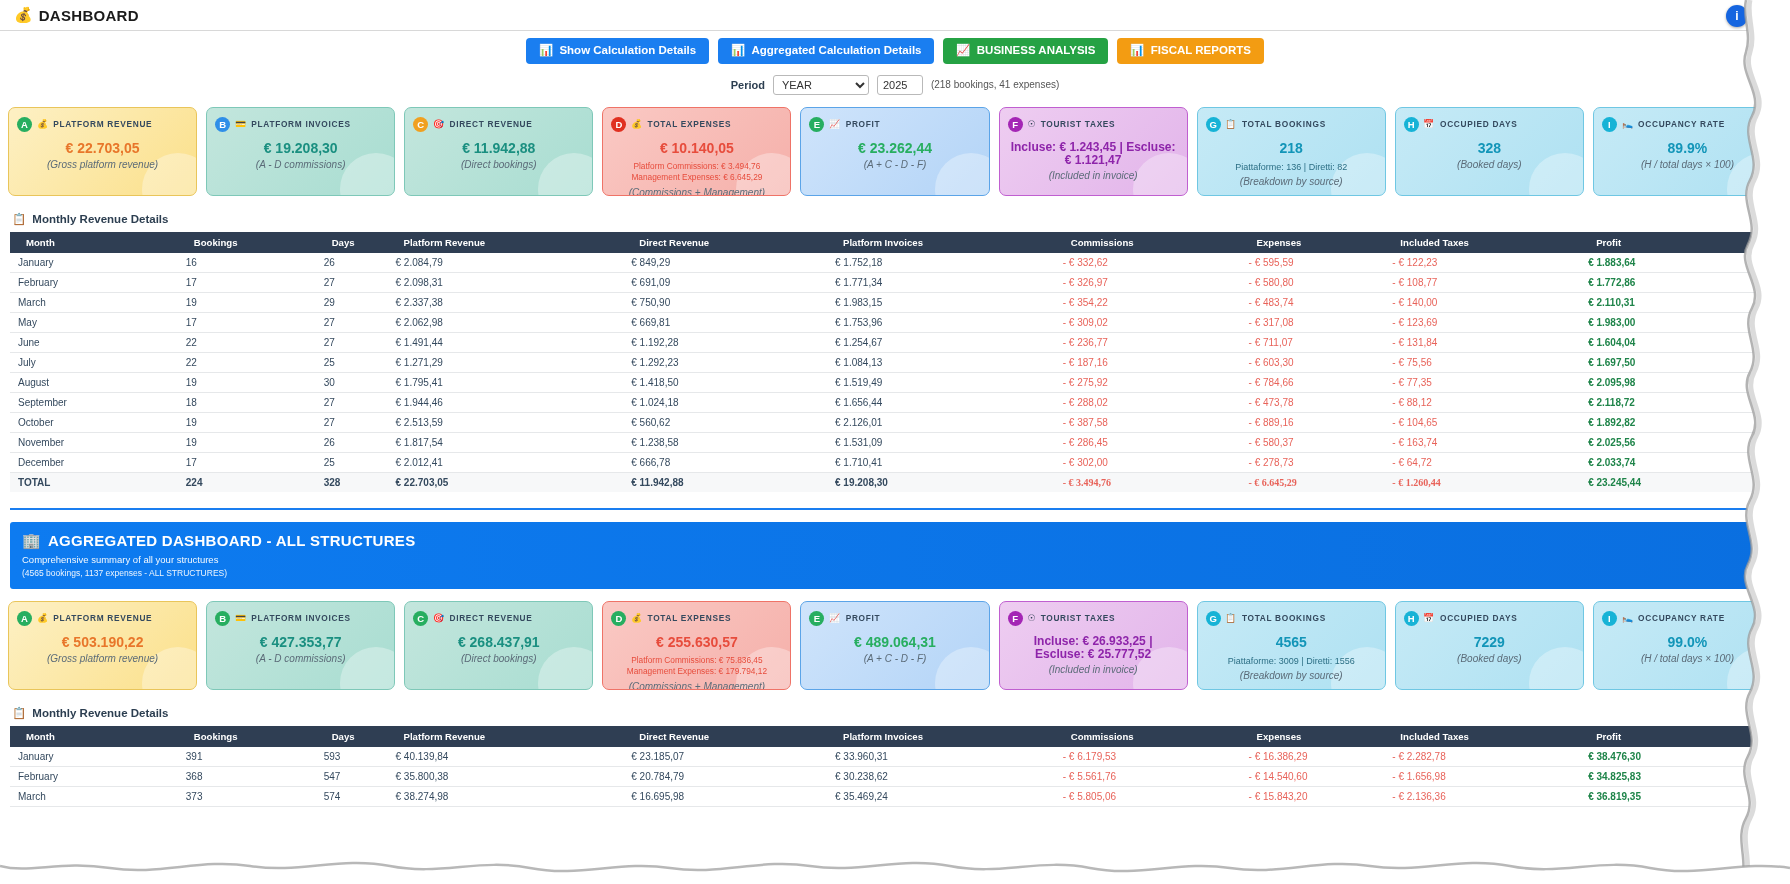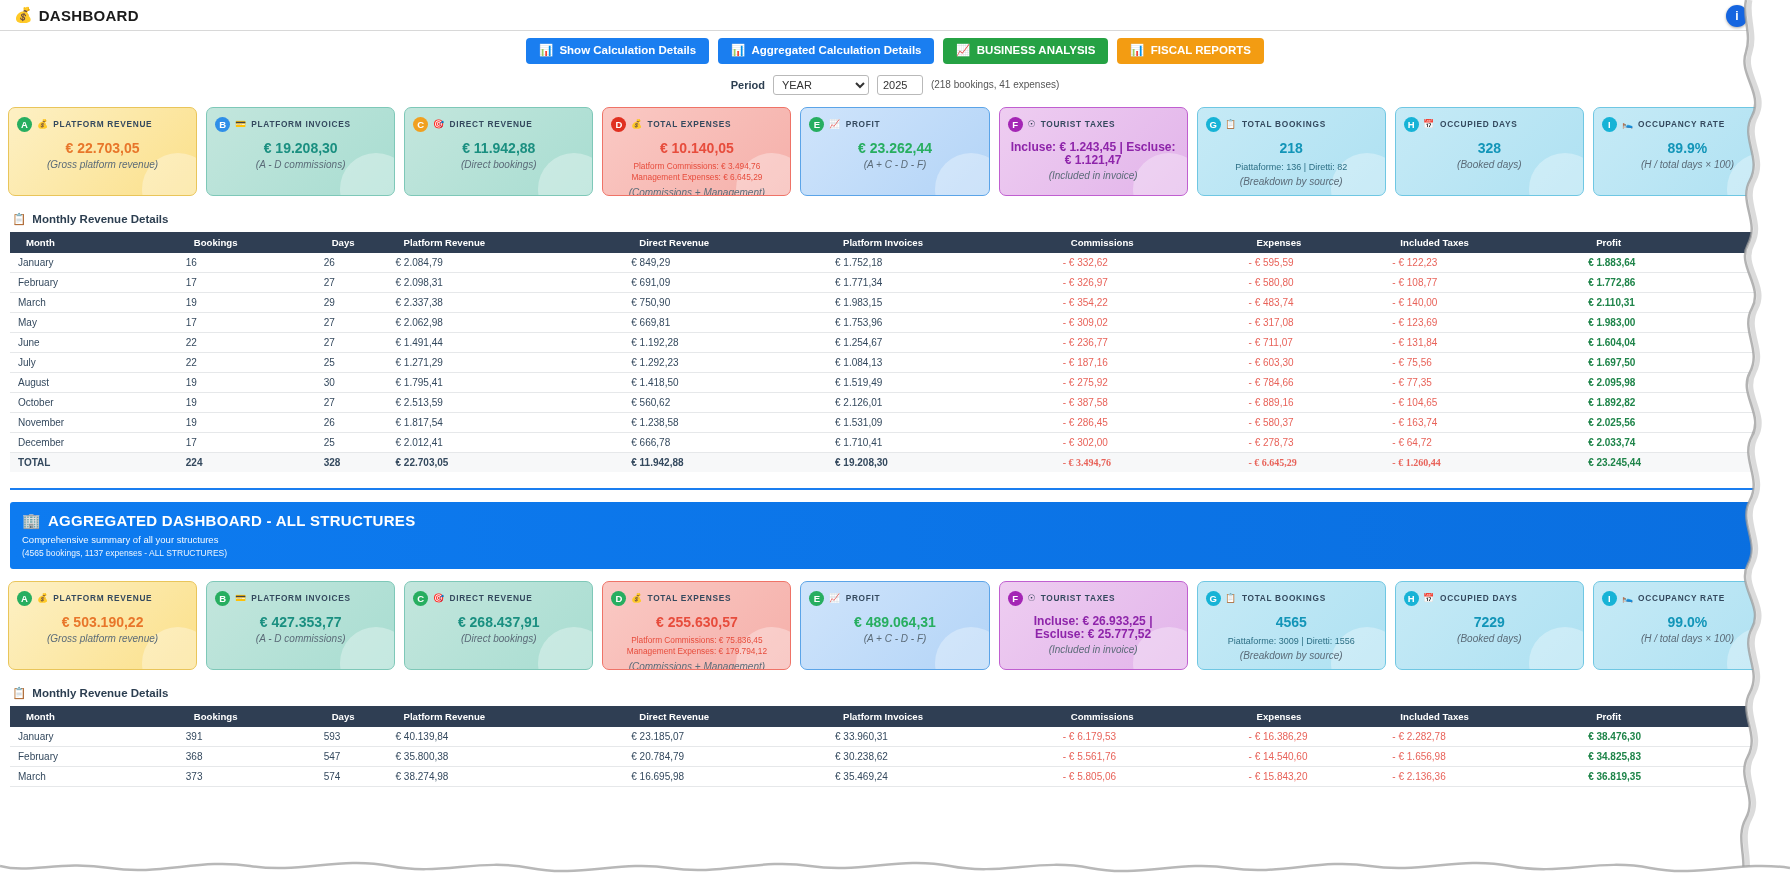--- a/index.html
+++ b/index.html
@@ -335,20 +335,32 @@
             <td class="">30</td>
             <td class="">€ 1.795,41</td>
             <td class="">€ 1.418,50</td>
             <td class="">€ 1.519,49</td>
             <td class="neg">- € 275,92</td>
             <td class="neg">- € 784,66</td>
             <td class="neg">- € 77,35</td>
             <td class="pos">€ 2.095,98</td>
           </tr>
           <tr>
+            <td class="">September</td>
+            <td class="">18</td>
+            <td class="">27</td>
+            <td class="">€ 1.944,46</td>
+            <td class="">€ 1.024,18</td>
+            <td class="">€ 1.656,44</td>
+            <td class="neg">- € 288,02</td>
+            <td class="neg">- € 473,78</td>
+            <td class="neg">- € 88,12</td>
+            <td class="pos">€ 2.118,72</td>
+          </tr>
+          <tr>
             <td class="">October</td>
             <td class="">19</td>
             <td class="">27</td>
             <td class="">€ 2.513,59</td>
             <td class="">€ 560,62</td>
             <td class="">€ 2.126,01</td>
             <td class="neg">- € 387,58</td>
             <td class="neg">- € 889,16</td>
             <td class="neg">- € 104,65</td>
             <td class="pos">€ 1.892,82</td>

